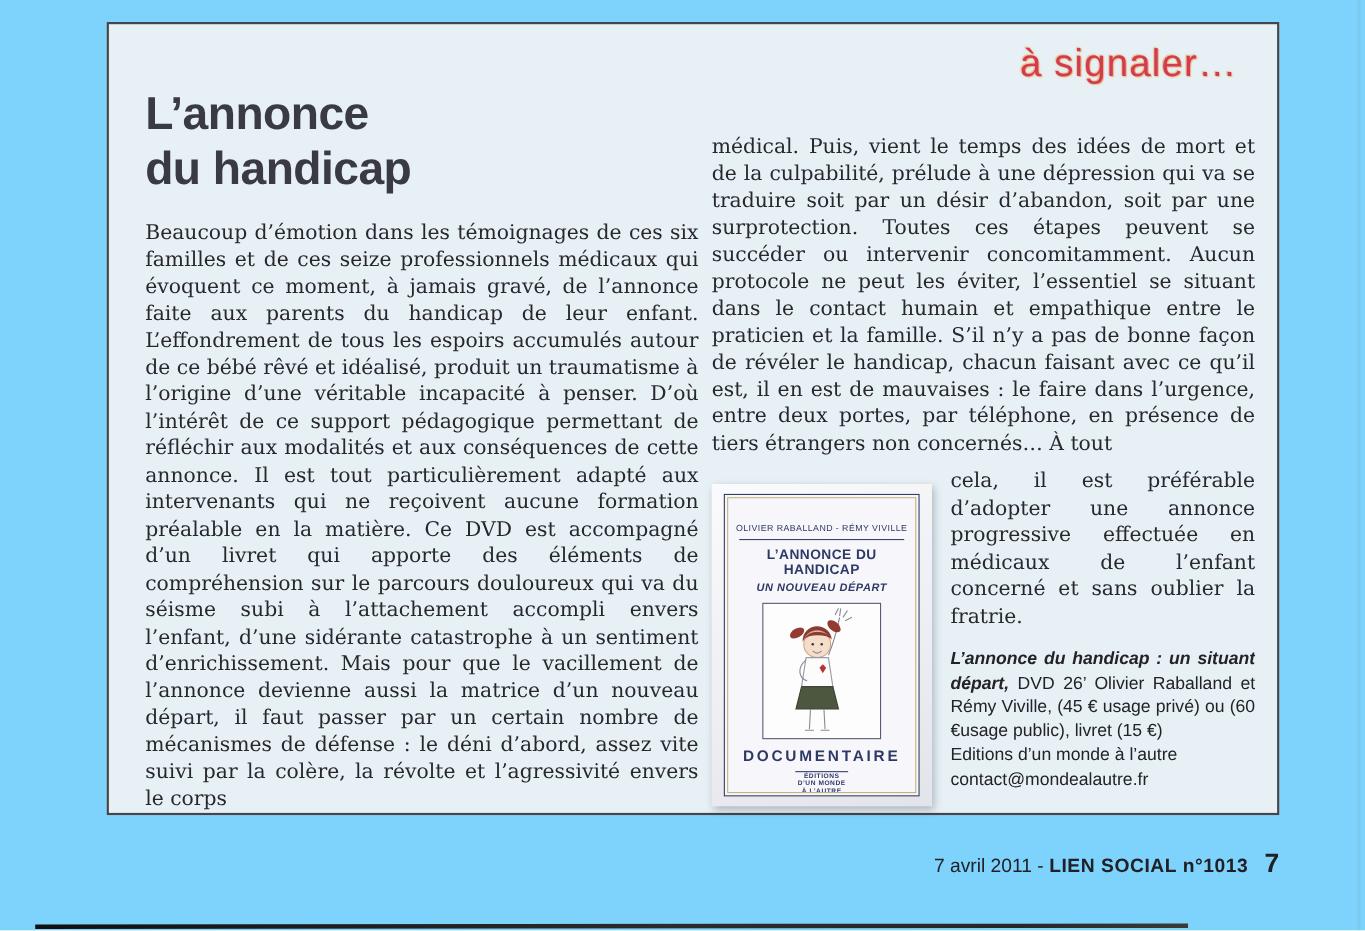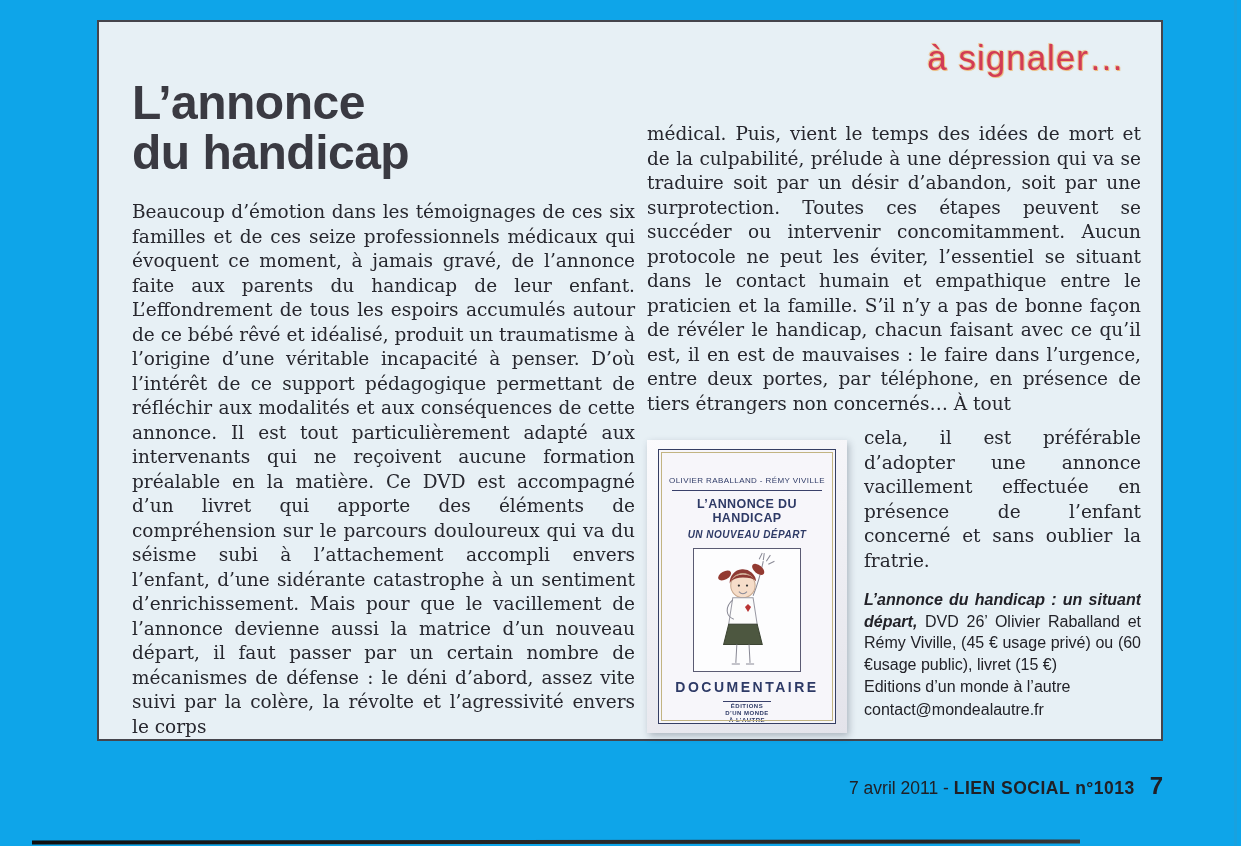--- a/index.html
+++ b/index.html
@@ -1,21 +1,21 @@
 <!DOCTYPE html>
 <html lang="fr"><head>
 <meta charset="utf-8">
 <style>
   * { margin: 0; padding: 0; box-sizing: border-box; }
   html, body { background: #ffffff; }
   .page {
     position: relative;
     width: 1241px;
     height: 846px;
-    background: #0ea5e9;
+    background: #7dd3fc;
     overflow: hidden;
     font-family: "Liberation Sans", sans-serif;
   }
   
   .page::after {
     content: "";
     position: absolute;
     top: 0; right: 4px;
     width: 3px; height: 100%;
     background: rgba(120,130,140,0.10);
@@ -31,21 +31,21 @@
     position: absolute;
     top: 16px; right: 36px;
     font-size: 35px;
     letter-spacing: 1px;
     color: #d23b55;
     text-shadow: 1px 1px 0 rgba(240,160,60,0.55), -1px -1px 0 rgba(240,160,60,0.45), 0 0 2px rgba(236,150,60,0.5);
   }
   .title {
     position: absolute;
     left: 33px; top: 56px;
-    font-size: 48px;
+    font-size: 42px;
     line-height: 50px;
     font-weight: bold;
     letter-spacing: -0.5px;
     color: #3a3a42;
   }
   .body-text {
     font-family: "DejaVu Serif", serif;
     font-size: 18.5px;
     line-height: 24.5px;
     color: #27272e;
@@ -219,21 +219,21 @@
             </div>
             <div class="dvd-genre">Documentaire</div>
             <div class="dvd-pub">
               <div>Éditions</div>
               <div>d’un monde</div>
               <div>à l’autre</div>
             </div>
           </div>
         </div>
 
-        <p class="body-text part2">cela, il est préférable d’adopter une annonce vacillement effectuée en présence de l’enfant concerné et sans oublier la fratrie.</p>
+        <p class="body-text part2">cela, il est préférable d’adopter une annonce progressive effectuée en médicaux de l’enfant concerné et sans oublier la fratrie.</p>
 
         <div class="caption">
           <p class="caption-main">
             <span class="caption-title">L’annonce du handicap : un situant départ,</span>
             <span>DVD 26’ Olivier Raballand et Rémy Viville, (45 € usage privé) ou (60 €usage public), livret (15 €)</span>
           </p>
           <div class="caption-line">Editions d’un monde à l’autre</div>
           <div class="caption-line">contact@mondealautre.fr</div>
         </div>
 

